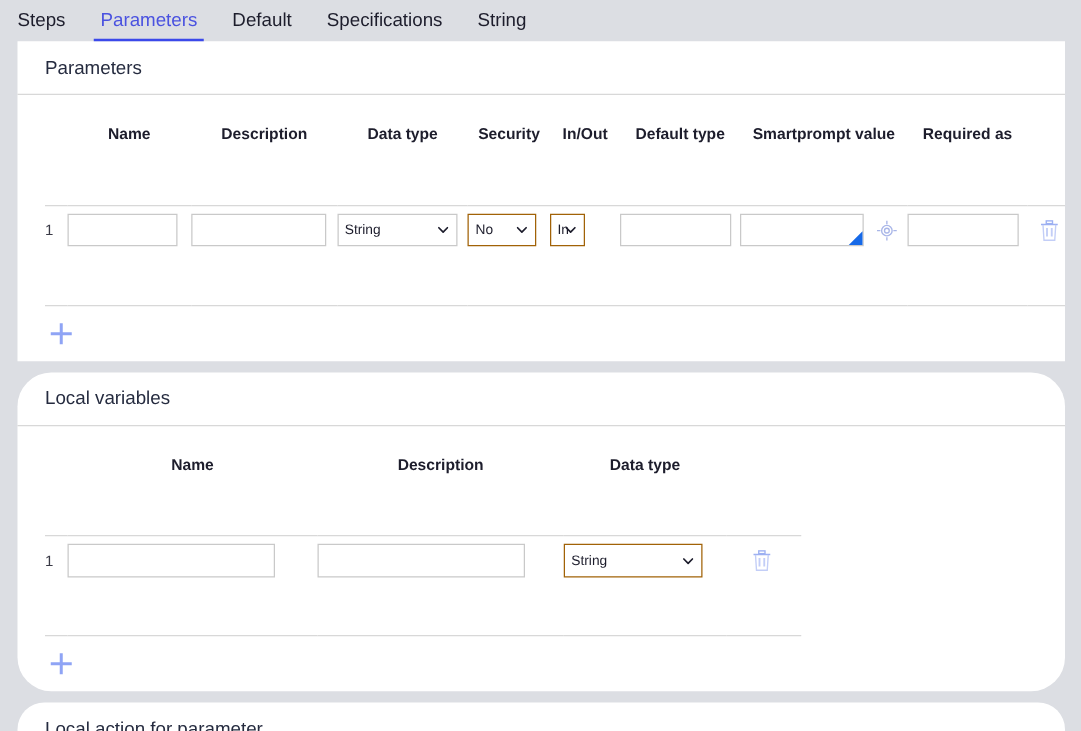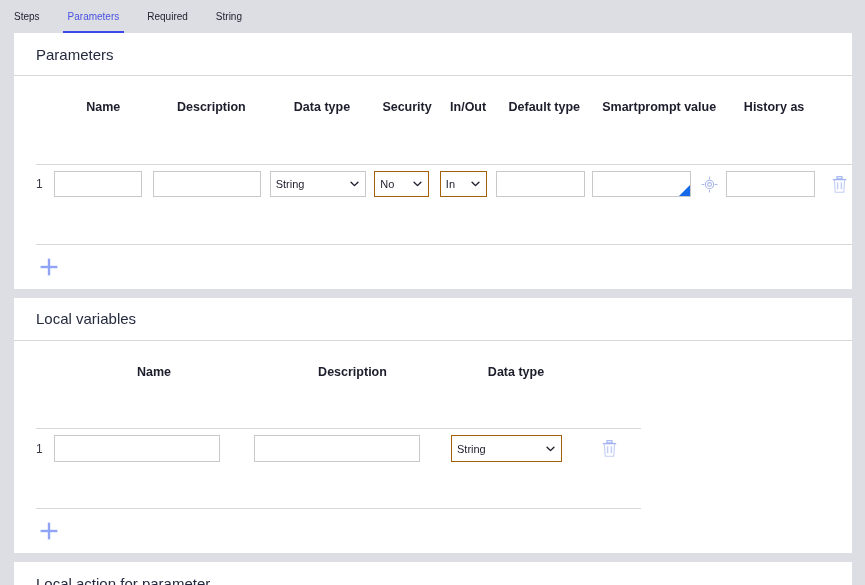--- a/index.html
+++ b/index.html
@@ -20,21 +20,21 @@
   .tabbar {
     height: 33px;
     background: #dcdee3;
     display: flex;
     align-items: flex-end;
     padding: 0 0 0 0;
     box-sizing: border-box;
   }
   .tab {
     position: relative;
-    font-size: 10px;
+    font-size: 15px;
     color: #1d1d2c;
     padding: 0 14px 9px 14px;
     line-height: 14px;
     cursor: pointer;
     white-space: nowrap;
   }
   .tab.active {
     color: #4a52e0;
   }
   .tab.active::after {
@@ -48,20 +48,21 @@
   }
 
   
   .card {
     background: #ffffff;
     margin: 0 13px 0 14px;
     box-sizing: border-box;
   }
   .card + .card {
     margin-top: 9px;
+    border-radius: 27px;
   }
   .card-header {
     height: 43px;
     display: flex;
     align-items: center;
     padding-left: 22px;
     border-bottom: 1px solid #d8d8d8;
     box-sizing: border-box;
   }
   .card-title {
@@ -198,21 +199,24 @@
 <body>
 
 <div class="tabbar">
   <div class="tab">
     <span>Steps</span>
   </div>
   <div class="tab active">
     <span>Parameters</span>
   </div>
   <div class="tab">
-    <span>Required</span>
+    <span>Default</span>
+  </div>
+  <div class="tab">
+    <span>Specifications</span>
   </div>
   <div class="tab">
     <span>String</span>
   </div>
 </div>
 
 <div class="card">
   <div class="card-header">
     <span class="card-title">Parameters</span>
   </div>
@@ -221,21 +225,21 @@
       <thead>
         <tr>
           <th style="width:18px"></th>
           <th style="width:100px">Name</th>
           <th style="width:117px">Description</th>
           <th style="width:105px">Data type</th>
           <th style="width:66px">Security</th>
           <th style="width:57px">In/Out</th>
           <th style="width:96px">Default type</th>
           <th style="width:135px">Smartprompt value</th>
-          <th style="width:96px">History as</th>
+          <th style="width:96px">Required as</th>
           <th style="width:30px"></th>
         </tr>
         <tr class="hdr-rule">
           <td></td>
             <td colspan="9"></td>
         </tr>
       </thead>
       <tbody>
         <tr>
           <td class="rownum">1</td>
@@ -260,21 +264,21 @@
               <select class="sel sel-dark" style="width:55px">
                 <option>No</option>
               </select>
               <svg class="caret" viewBox="0 0 10 7">
                 <path d="M1 1.4 L5 5.4 L9 1.4" stroke="#1d1d2c" stroke-width="1.6" fill="none" stroke-linecap="round" stroke-linejoin="round"></path>
               </svg>
             </span>
           </td>
           <td>
             <span class="selwrap">
-              <select class="sel sel-dark" style="width:47px">
+              <select class="sel sel-dark" style="width:28px">
                 <option>In</option>
               </select>
               <svg class="caret" viewBox="0 0 10 7">
                 <path d="M1 1.4 L5 5.4 L9 1.4" stroke="#1d1d2c" stroke-width="1.6" fill="none" stroke-linecap="round" stroke-linejoin="round"></path>
               </svg>
             </span>
           </td>
           <td>
             <input class="txt" style="width: 89px;" value="">
           </td>

